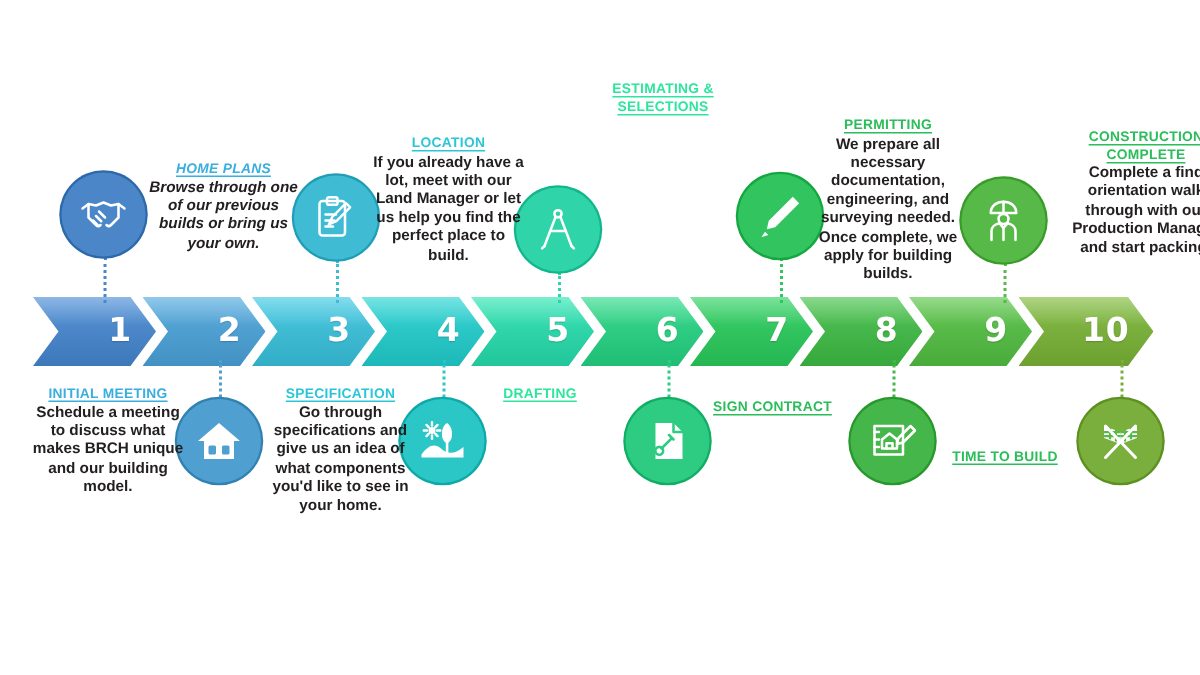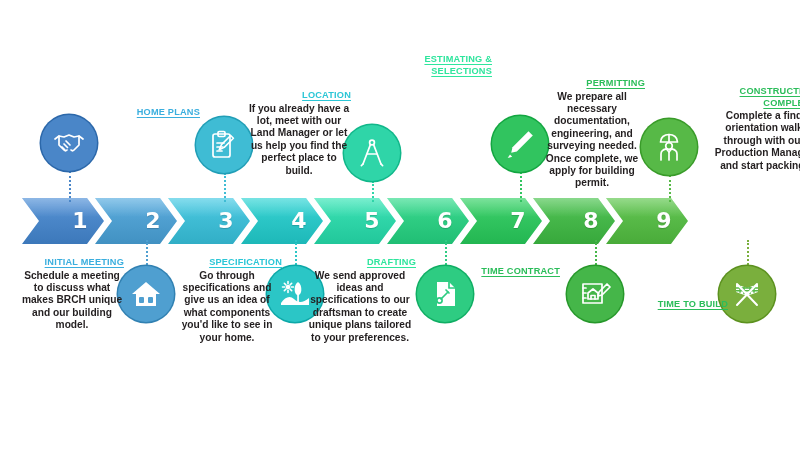--- a/index.html
+++ b/index.html
@@ -35,21 +35,20 @@
 
   
   .stem{position:absolute;width:0;border-left-width:2px;border-left-style:dotted;}
 
   
   .blk{position:absolute;text-align:center;}
   .blk .hd{
     font-weight:bold;font-size:9.2px;line-height:11.5px;letter-spacing:.2px;
     text-decoration:underline;text-underline-offset:2px;margin-bottom:1px;
     font-family:"Liberation Sans", sans-serif;
-    text-align:right;
   }
   .blk .bd{
     font-weight:bold;font-size:10.2px;line-height:12.4px;color:#231f20;
     font-family:"Liberation Sans", sans-serif;
   }
 </style>
 </head>
 <body>
 
 <div id="stage">
@@ -82,20 +81,24 @@
         <span class="sheen"></span>
         <span class="num">7</span>
       </div>
       <div class="chev" style="left: 533px; width: 82px; background: linear-gradient(rgb(87, 200, 91) 0%, rgb(69, 182, 73) 48%, rgb(55, 168, 59) 100%);">
         <span class="sheen"></span>
         <span class="num">8</span>
       </div>
       <div class="chev" style="left: 606px; width: 82px; background: linear-gradient(rgb(105, 203, 89) 0%, rgb(87, 185, 71) 48%, rgb(73, 171, 57) 100%);">
         <span class="sheen"></span>
         <span class="num">9</span>
+      </div>
+      <div class="chev" style="left: 679px; width: 90px; background: linear-gradient(rgb(140, 193, 79) 0%, rgb(122, 175, 61) 48%, rgb(108, 161, 47) 100%);">
+        <span class="sheen"></span>
+        <span class="num">10</span>
       </div>
     </div>
   <div id="stems">
       <div class="stem" style="left: 69px; border-left-color: rgb(74, 134, 200); top: 171px; height: 31px;"></div>
       <div class="stem" style="left: 146px; border-left-color: rgb(79, 159, 208); top: 240px; height: 28px;"></div>
       <div class="stem" style="left: 224px; border-left-color: rgb(63, 188, 212); top: 173px; height: 29px;"></div>
       <div class="stem" style="left: 295px; border-left-color: rgb(43, 198, 198); top: 240px; height: 28px;"></div>
       <div class="stem" style="left: 372px; border-left-color: rgb(47, 213, 168); top: 181px; height: 21px;"></div>
       <div class="stem" style="left: 445px; border-left-color: rgb(46, 204, 130); top: 240px; height: 28px;"></div>
       <div class="stem" style="left: 520px; border-left-color: rgb(49, 196, 95); top: 172px; height: 30px;"></div>
@@ -234,44 +237,44 @@
             </g>
           </svg>
         </span>
       </div>
     </div>
   <div id="blocks">
       <div class="blk" style="left: 20px; top: 257px; width: 104px;">
         <div class="hd" style="color:#3aaede;text-decoration-color:#3aaede">INITIAL MEETING</div>
         <div class="bd">Schedule a meeting to discuss what makes BRCH unique and our building model.</div>
       </div>
-      <div class="blk" style="left: 98px; top: 107px; width: 102px;">
+      <div class="blk" style="left: 98px; top: 107px; width: 102px; font-style: italic;">
         <div class="hd" style="color:#3aaede;text-decoration-color:#3aaede">HOME PLANS</div>
+        <div class="bd">Browse through one of our previous builds or bring us your own.</div>
       </div>
       <div class="blk" style="left: 172px; top: 257px; width: 110px;">
         <div class="hd" style="color:#2bc6d6;text-decoration-color:#2bc6d6">SPECIFICATION</div>
         <div class="bd">Go through specifications and give us an idea of what components you'd like to see in your home.</div>
       </div>
       <div class="blk" style="left: 247px; top: 90px; width: 104px;">
         <div class="hd" style="color:#2bc6d6;text-decoration-color:#2bc6d6">LOCATION</div>
         <div class="bd">If you already have a lot, meet with our Land Manager or let us help you find the perfect place to build.</div>
       </div>
       <div class="blk" style="left: 304px; top: 257px; width: 112px;">
         <div class="hd" style="color:#2ee59d;text-decoration-color:#2ee59d">DRAFTING</div>
-        <div class="bd">We send approved ideas and specifications to our draftsman to create unique plans tailored to your preferences.</div>
       </div>
       <div class="blk" style="left: 392px; top: 54px; width: 100px;">
         <div class="hd" style="color:#2ee59d;text-decoration-color:#2ee59d">ESTIMATING &amp; SELECTIONS</div>
       </div>
       <div class="blk" style="left: 470px; top: 266px; width: 90px;">
-        <div class="hd" style="color:#2bbd5a;text-decoration-color:#2bbd5a">TIME CONTRACT</div>
+        <div class="hd" style="color:#2bbd5a;text-decoration-color:#2bbd5a">SIGN CONTRACT</div>
       </div>
       <div class="blk" style="left: 539px; top: 78px; width: 106px;">
         <div class="hd" style="color:#2bbd5a;text-decoration-color:#2bbd5a">PERMITTING</div>
-        <div class="bd">We prepare all necessary documentation, engineering, and surveying needed. Once complete, we apply for building permit.</div>
+        <div class="bd">We prepare all necessary documentation, engineering, and surveying needed. Once complete, we apply for building builds.</div>
       </div>
       <div class="blk" style="left: 612px; top: 257px; width: 116px; margin-top: 42px;">
         <div class="hd" style="color:#2bbd5a;text-decoration-color:#2bbd5a">TIME TO BUILD</div>
       </div>
       <div class="blk" style="left: 712px; top: 86px; width: 104px;">
         <div class="hd" style="color:#2bbd5a;text-decoration-color:#2bbd5a">CONSTRUCTION COMPLETE</div>
         <div class="bd">Complete a find orientation walk through with our Production Manager and start packing!</div>
       </div>
     </div>
 </div>

